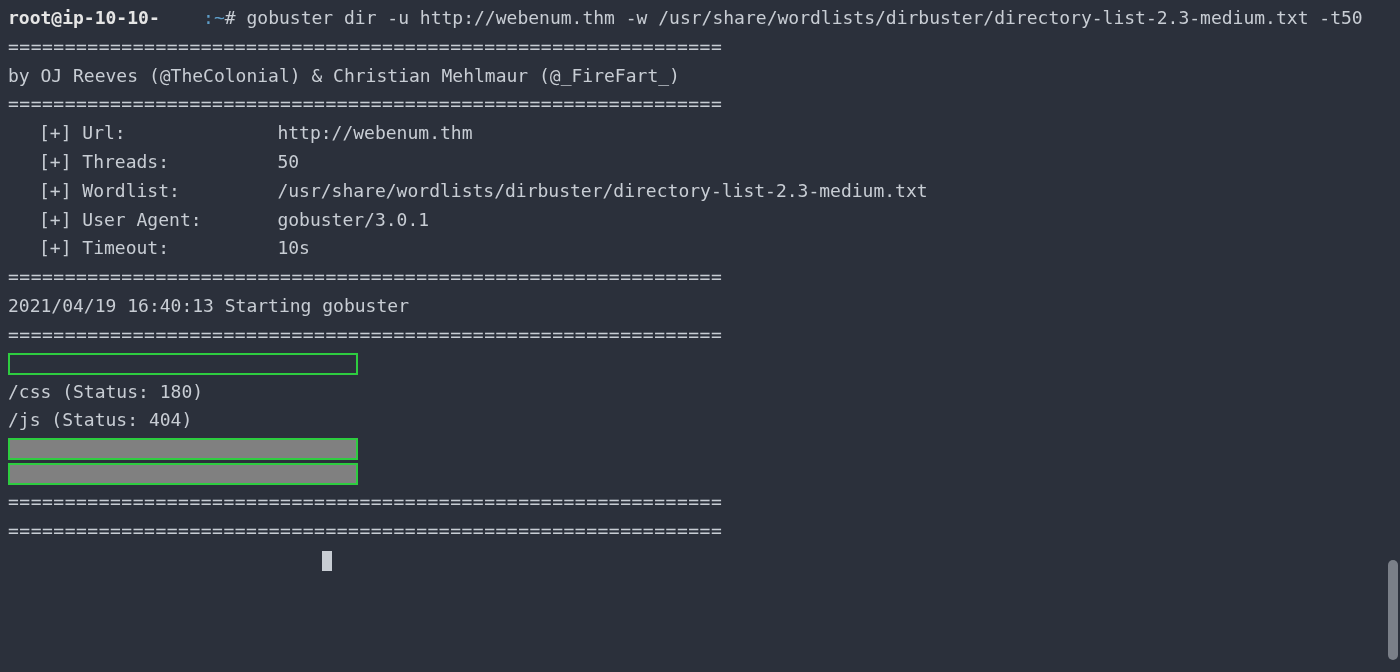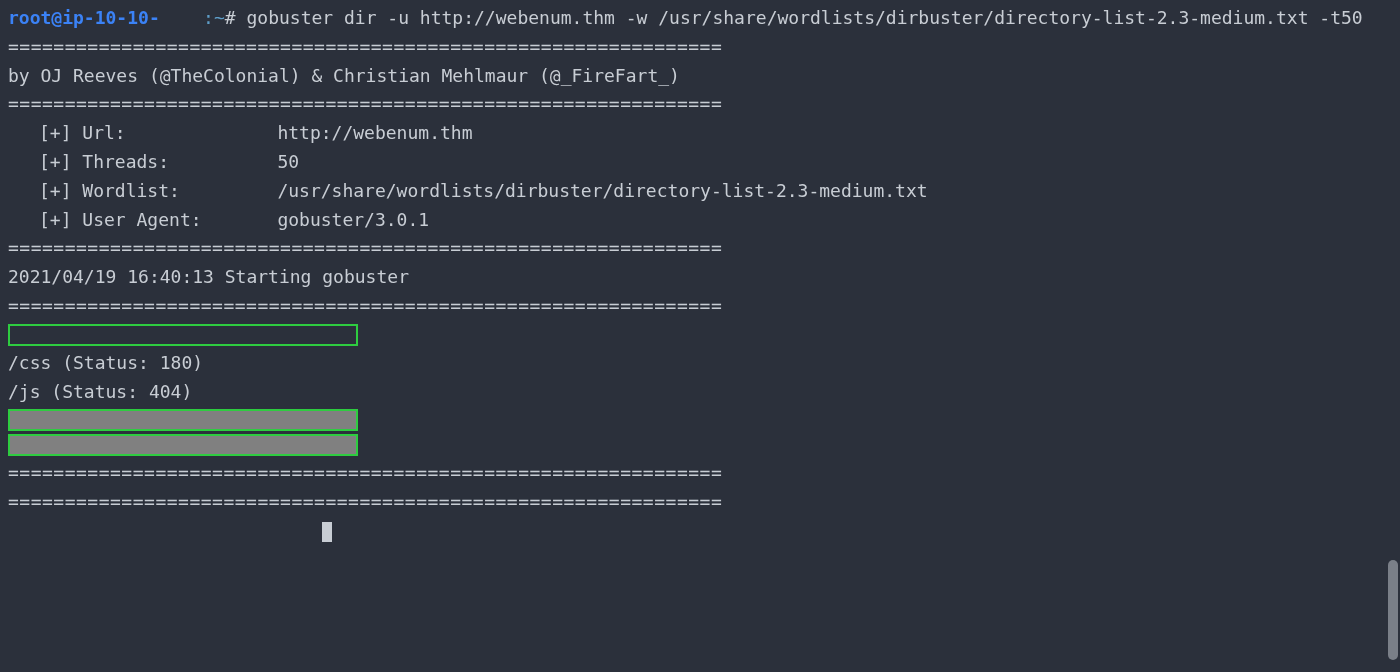--- a/index.html
+++ b/index.html
@@ -8,21 +8,21 @@
     color: #c8cdd4;
     font-family: "DejaVu Sans Mono", "Liberation Mono", Consolas, monospace;
     font-size: 18px;
     line-height: 1.6;
     padding: 4px 8px;
     width: 1400px;
     height: 672px;
     overflow: hidden;
     position: relative;
   }
-  .prompt-user { color: #3b82f6; font-weight: bold; }
+  .prompt-user { color: #e5e5e5; font-weight: bold; }
   .prompt-tilde { color: #5e9dc8; }
   .cmd-text { color: #c8cdd4; }
   .divider {
     letter-spacing: 0.5px;
     white-space: nowrap;
     overflow: hidden;
   }
   .cfg-row { white-space: pre; margin-left: 31px; }
   .redact {
     display: block;
@@ -68,20 +68,21 @@
 
   <div class="divider">===============================================================</div>
   <div>by OJ Reeves (@TheColonial) &amp; Christian Mehlmaur (@_FireFart_)</div>
   <div class="divider">===============================================================</div>
 
   <div id="cfg">
       <div class="cfg-row">[+] Url:              http://webenum.thm</div>
       <div class="cfg-row">[+] Threads:          50</div>
       <div class="cfg-row">[+] Wordlist:         /usr/share/wordlists/dirbuster/directory-list-2.3-medium.txt</div>
       <div class="cfg-row">[+] User Agent:       gobuster/3.0.1</div>
+      <div class="cfg-row">[+] Timeout:          10s</div>
     </div>
 
   <div class="divider">===============================================================</div>
   <div>2021/04/19 16:40:13 Starting gobuster</div>
   <div class="divider">===============================================================</div>
 
   <span class="redact w1"></span>
   <div>/css (Status: 180)</div>
   <div>/js (Status: 404)</div>
   <span class="redact solid w1"></span>

